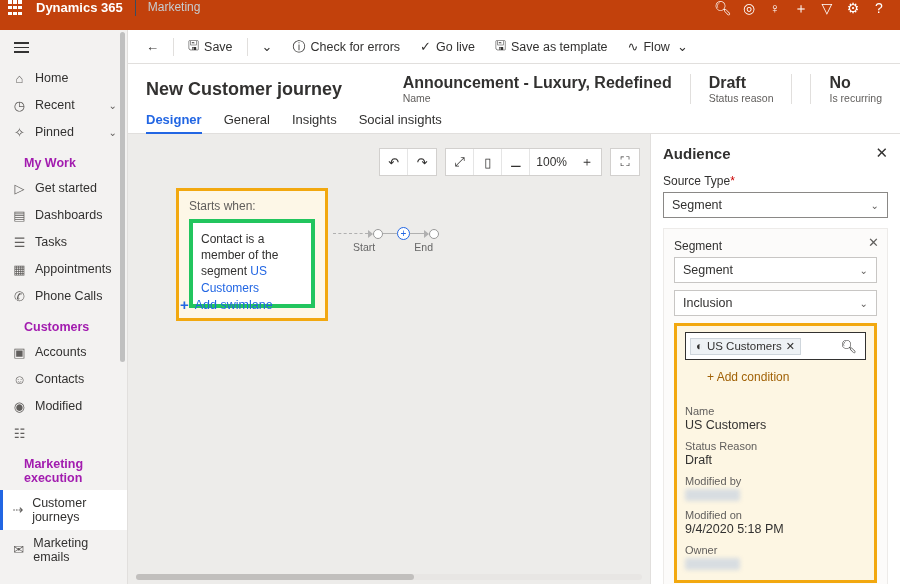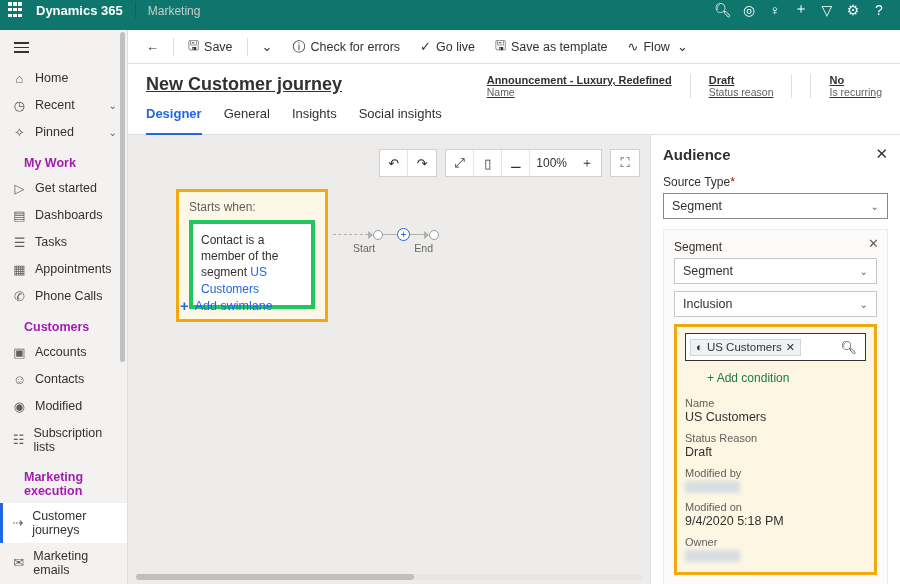--- a/index.html
+++ b/index.html
@@ -1,17 +1,17 @@
 <!DOCTYPE html>
 <html><head>
 <meta charset="utf-8">
 <style>
   * { box-sizing: border-box; margin: 0; padding: 0; font-family: "Segoe UI", -apple-system, sans-serif; }
   body { width: 900px; height: 584px; overflow: hidden; font-size: 13px; color: #323130; background: #fff; }
-  .topbar { height: 30px; background: #0f766e; color: #fff; display: flex; align-items: flex-end; padding: 12px 8px; }
+  .topbar { height: 30px; background: #c2410c; color: #fff; display: flex; align-items: flex-start; padding: 0 8px; }
   .topbar .waffle { width:16px; height:16px; display:flex; flex-wrap:wrap; gap:1.5px; margin-right:12px;}
   .topbar .waffle span { width:3.5px; height:3.5px; background:#fff; }
   .topbar .brand { font-weight:600; font-size:13px; margin-right:12px;}
   .topbar .divider { width:1px; height:16px; background:#3a4d60; margin-right:12px;}
   .topbar .module { font-size:12px; color:#c7cdd1;}
   .topbar .spacer { flex:1; }
   .topbar .ticon { width:26px; text-align:center; font-size:14px; cursor:pointer; }
   .shell { display:flex; height:554px; }
   .sidebar { width:128px; background:#f3f2f1; border-right:1px solid #e1dfdd; position:relative; overflow:hidden;}
   .sidebar-inner { height:100%; overflow-y:auto; padding-bottom:10px;}
@@ -22,29 +22,29 @@
   .sb-item .ic { width:15px; text-align:center; margin-right:8px; color:#605e5c; font-size:13px;}
   .sb-item .chev { margin-left:auto; color:#605e5c; font-size:10px;}
   .sb-item.active { background:#fff;}
   .sb-item.active::before { content:""; position:absolute; left:0; top:0; bottom:0; width:3px; background:#2266e3;}
   .sb-group { padding:10px 10px 5px 24px; font-weight:600; font-size:12.5px; color:#a21caf;}
   .main { flex:1; display:flex; flex-direction:column; }
   .cmdbar { height:34px; border-bottom:1px solid #e1dfdd; display:flex; align-items:center; padding:0 10px; gap:4px; font-size:12.5px;}
   .cmdbar .btn { display:flex; align-items:center; gap:5px; padding:0 8px; height:28px; cursor:pointer; color:#323130;}
   .cmdbar .ic { font-size:13px; color:#323130;}
   .cmdbar .sep { width:1px; height:18px; background:#e1dfdd; margin:0 2px;}
-  .header { padding:10px 18px 0; display:flex; align-items:flex-start;text-decoration:underline; }
+  .header { padding:10px 18px 0; display:flex; align-items:center; }
   .header h1 { font-size:18px; font-weight:600;}
   .header .spacer { flex:1;}
   .header .meta { display:flex; gap:18px; font-size:11px; }
-  .header .meta .mv { font-weight:600; font-size:11px; white-space:nowrap;}
+  .header .meta .mv { font-weight:600; font-size:16px; white-space:nowrap;}
   .header .meta .ml { color:#605e5c; font-size:10.5px;}
   .header .meta .vsep { width:1px; background:#e1dfdd;}
   .tabs { display:flex; gap:22px; padding:8px 18px 0; border-bottom:1px solid #e1dfdd;}
-  .tab { padding-bottom:12px; font-size:13px; cursor:pointer; color:#323130;}
+  .tab { padding-bottom:5px; font-size:13px; cursor:pointer; color:#323130;}
   .tab.active { color:#2266e3; border-bottom:2px solid #2266e3; margin-bottom:-1px; font-weight:600;}
   .canvas-area { flex:1; display:flex; overflow:hidden; background:#faf9f8;}
   .canvas { flex:1; position:relative; background:#edecea;}
   .toolstrip { position:absolute; top:14px; right:10px; display:flex; gap:8px;}
   .toolgrp { background:#fff; border:1px solid #d2d0ce; display:flex; height:28px;}
   .toolgrp .tbtn { width:28px; display:flex; align-items:center; justify-content:center; font-size:13px; cursor:pointer; border-right:1px solid #e5e5e5;}
   .toolgrp .tbtn:last-child { border-right:none;}
   .toolgrp .zoom { padding:0 6px; display:flex; align-items:center; font-size:12px;text-align:right;}
   .card { position:absolute; left:48px; top:54px; width:152px; background:#fdf7e7; border:3px solid #f2a80f; padding:8px 10px 10px; font-size:12px;}
   .card .hdr { color:#605e5c; margin-bottom:6px;}
@@ -67,21 +67,21 @@
   .select { border:1px solid #8a8886; height:26px; display:flex; align-items:center; padding:0 8px; font-size:12.5px; background:#fff; cursor:pointer;}
   .select .chev { margin-left:auto; font-size:10px; color:#605e5c;}
   .seg-box { border:1px solid #edebe9; padding:10px; margin-top:10px; background:#fcfbfa; position:relative;}
   .seg-box .close { position:absolute; right:8px; top:6px; font-size:13px; cursor:pointer; color:#605e5c;}
   .seg-box .select { border:1px solid #c8c6c4; margin-bottom:7px;}
   .hilite { border:3px solid #f2a80f; padding:6px 8px 10px; margin-top:6px; background:#fdf6e3;}
   .lookup { border:1px solid #323130; height:28px; display:flex; align-items:center; padding:0 4px; background:#fff;}
   .lookup .chip { background:#eef2f5; border:1px solid #cfd6dc; padding:1px 5px; font-size:11.5px; display:flex; align-items:center; gap:4px;}
   .lookup .chip .rm { cursor:pointer; font-size:11px;}
   .lookup .srch { margin-left:auto; font-size:13px; cursor:pointer; padding:0 4px;}
-  .addcond { color:#15803d; font-size:12px; margin:10px 0 12px 22px; cursor:pointer;}
+  .addcond { color:#a16207; font-size:12px; margin:10px 0 21px 22px; cursor:pointer;}
   .det-label { font-size:11px; color:#605e5c; margin-top:8px;}
   .det-value { font-size:12.5px; margin-top:1px;}
   .blur { filter: blur(2px); background:#d8dde1; color:transparent; width:55px; height:12px; border-radius:2px; margin-top:2px;}
   .canvas-scroll { position:absolute; bottom:4px; left:8px; right:8px; height:6px; background:#e8e6e4; border-radius:3px;}
   .canvas-scroll .thumb{ width:55%; height:100%; background:#c1bfbd; border-radius:3px;}
 </style>
 </head>
 <body>
 
 <div class="topbar">
@@ -163,21 +163,20 @@
       <div class="sb-item">
           <span class="ic">☺</span>
           <span>Contacts</span>
         </div>
       <div class="sb-item">
           <span class="ic">◉</span>
           <span>Modified</span>
         </div>
       <div class="sb-item">
           <span class="ic">☷</span>
-          <span>Subscription lists</span>
         </div>
 
       <div class="sb-group">Marketing execution</div>
       <div class="sb-item active">
           <span class="ic">⇢</span>
           <span>Customer journeys</span>
         </div>
       <div class="sb-item">
           <span class="ic">✉</span>
           <span>Marketing emails</span>

